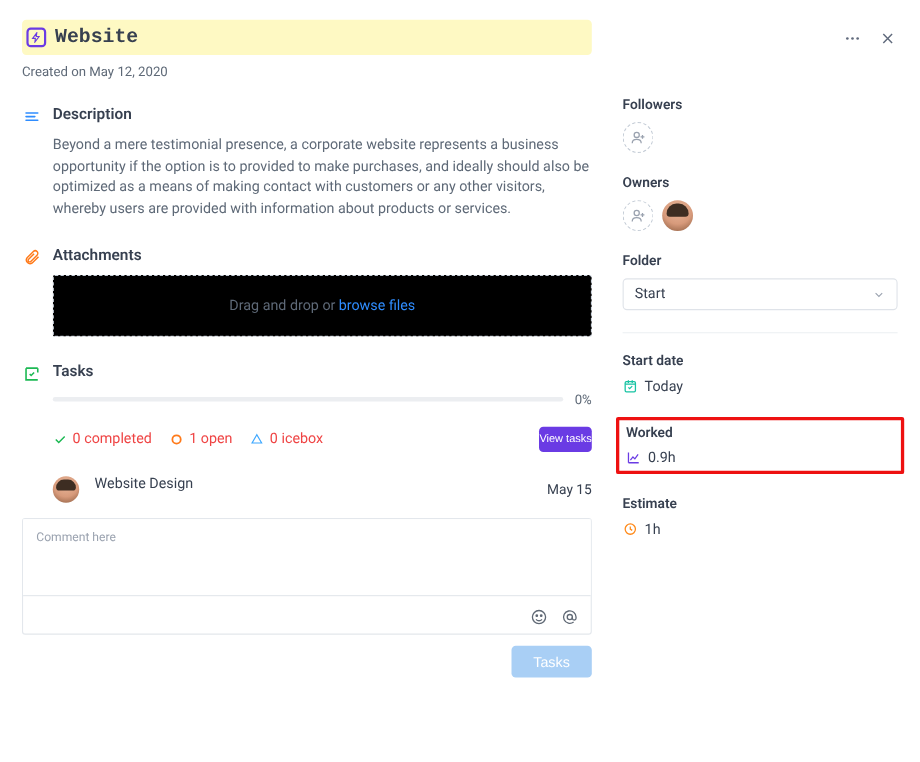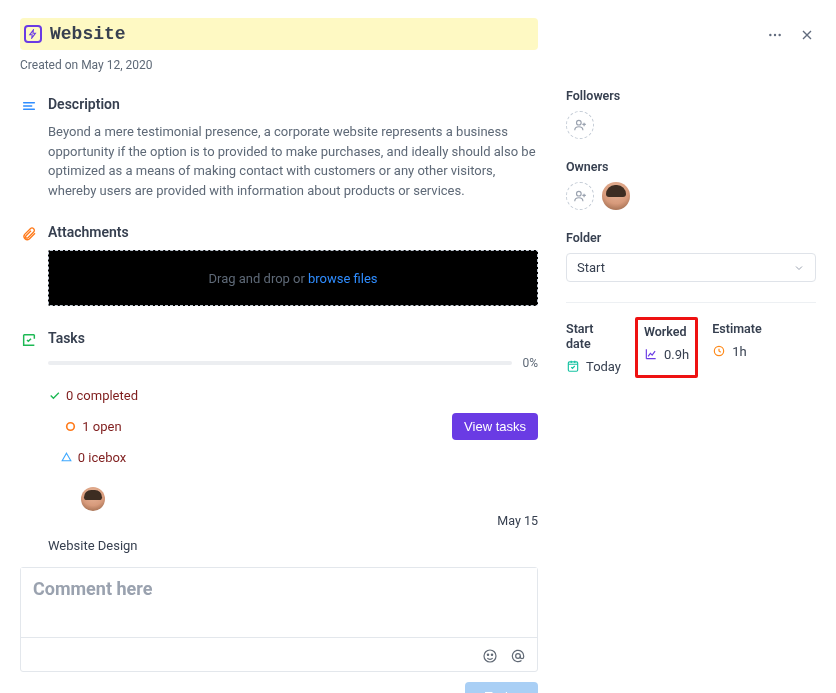--- a/index.html
+++ b/index.html
@@ -58,29 +58,29 @@
     border-radius: 2px;
   }
   .attach-drop a { color: #2f8dff; text-decoration: none; margin-left: 3px; }
 
   
   .tasks-body { position: relative; }
   .progress-wrap { display:flex; align-items:center; gap:10px; margin-top:6px; }
   .progress-bar { flex:1; height:4px; background:#eceef1; border-radius: 2px; }
   .progress-pct { font-size: 12px; color:#5e6977; }
   .tasks-stats-row { display:flex; align-items:center; justify-content:space-between; margin-top:18px; }
-  .tasks-stats { display:flex; gap:16px; align-items:center; font-size:13px; color:#7f1d1d;flex-direction:column; }
+  .tasks-stats { display:flex; gap:16px; align-items:center; font-size:13px; color:#ef4444; }
   .stat { display:flex; align-items:center; gap:5px; }
   .stat svg { width:13px; height:13px; }
   .view-tasks {
-    background:#6a3be4; color:#fff; font-size:13px; font-weight:500;
-    padding:6px 12px; border-radius:4px; border:none; cursor:pointer;
+    background:#6a3be4; color:#fff; font-size:10px; font-weight:500;
+    padding:6px 0; border-radius:4px; border:none; cursor:pointer;
   }
   .task-item { display:flex; align-items:center; justify-content:space-between; margin-top:22px; }
-  .task-left { display:flex; align-items:center; gap:27px;flex-direction:column; }
+  .task-left { display:flex; align-items:flex-start; gap:14px; }
   .avatar {
     width:24px; height:24px; border-radius:50%;
     background: radial-gradient(circle at 50% 30%, #e8b79a 0%, #d79a7b 55%, #8a5a3d 100%);
     position:relative; overflow:hidden; flex:0 0 24px;
   }
   .avatar::after{
     content:""; position:absolute; left:3px; right:3px; top:3px; height:10px;
     background: #3d2d22; border-radius: 10px 10px 4px 4px;
   }
   .task-name { font-size:13px; color:#374050; }
@@ -90,23 +90,22 @@
   .comments-tabs { margin-top:28px; border-bottom:1px solid #edf0f3; }
   .comments-tab {
     display:inline-block; font-size:11.5px; font-weight:600; letter-spacing:0.4px;
     color:#2f8dff; padding:8px 10px; border-bottom:2px solid #2f8dff;
   }
   .comment-box {
     margin-top:14px; border:1px solid #e3e7ec; border-radius:3px;
   }
   .comment-box textarea{
     width:100%; height:70px; border:none; resize:none; padding:10px 12px;
-    font-family:inherit; font-size:18px; color:#444; outline:none;
+    font-family:inherit; font-size:11px; color:#444; outline:none;
     border-bottom:1px solid #e3e7ec;
-    font-weight:bold;
   }
   .comment-box textarea::placeholder{ color:#9aa2af; }
   .comment-bar { display:flex; justify-content:flex-end; gap:10px; padding:6px 10px; }
   .comment-bar .icon-btn { color:#606975; }
   .send-row { display:flex; justify-content:flex-end; margin-top:10px; }
   .send-btn {
     background:#a9cff5; color:#fff; font-size:13px; font-weight:500;
     padding:7px 20px; border:none; border-radius:4px; cursor:pointer;
   }
 
@@ -128,21 +127,21 @@
     content:""; position:absolute; left:4px; right:4px; top:3px; height:12px;
     background:#3d2d22; border-radius:12px 12px 4px 4px;
   }
   .select {
     border:1px solid #dfe3e9; border-radius:4px; padding:6px 10px;
     display:flex; justify-content:space-between; align-items:center;
     font-size:13px; color:#374050; cursor:pointer;
   }
   .select svg{ width:12px; height:12px; color:#9aa2af; }
   .divider { height:1px; background:#edf0f3; margin:6px 0 18px 0; }
-  .side-grid { display:grid; grid-template-columns: 1fr 1fr 1fr 1fr; column-gap:20px; row-gap:24px; }
+  .side-grid { display:grid; grid-template-columns: 1fr; column-gap:20px; row-gap:24px; }
   .cell-label{ font-size:12.5px; font-weight:600; color:#374050; margin-bottom:8px; }
   .cell-value{ display:flex; gap:6px; font-size:13px; color:#374050; }
   .cell-value svg{ width:14px; height:14px; }
   .cell { }
   .highlight { border:3px solid #e11; border-radius:2px; padding:4px 6px; margin:-4px -6px; }
 </style>
 </head>
 <body>
 
 <div class="page">

